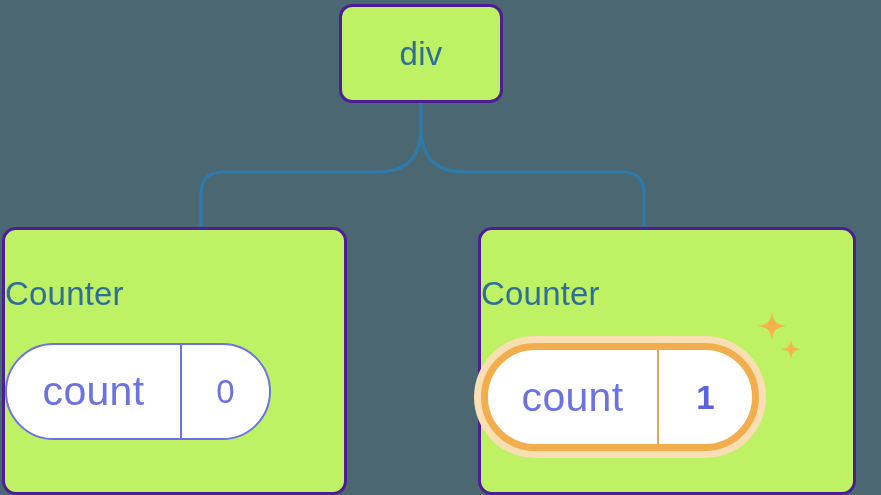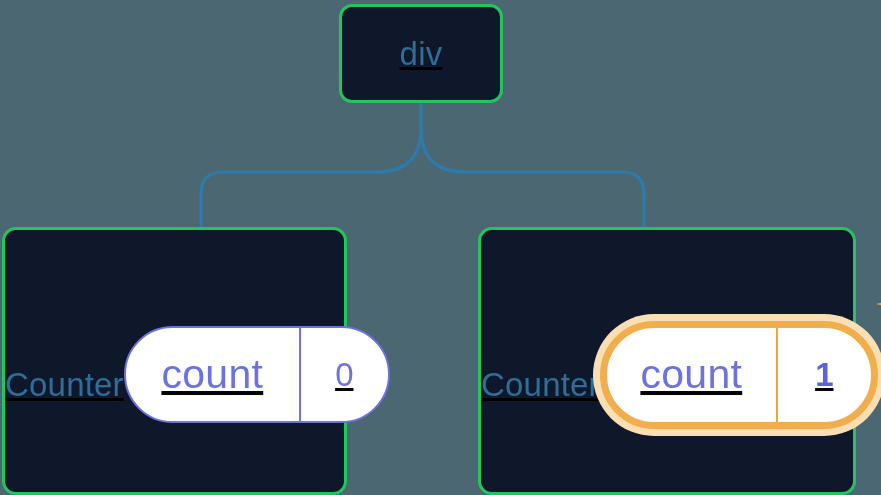--- a/index.html
+++ b/index.html
@@ -25,25 +25,24 @@
     left: 0;
     top: 0;
     width: 881px;
     height: 495px;
     pointer-events: none;
   }
 
   
   .node {
     position: absolute;
-    background: #0f172a;
-    border: 3px solid #22c55e;
+    background: #bef264;
+    border: 3px solid #4c1d95;
     border-radius: 13px;
     box-sizing: border-box;
-    text-decoration: underline;
   }
 
   
   #root-node {
     left: 339px;
     top: 4px;
     width: 164px;
     height: 99px;
     display: flex;
     align-items: center;
@@ -52,23 +51,24 @@
   .root-label {
     font-size: 33px;
     color: #2e6e99;
     letter-spacing: .2px;
     line-height: 1;
   }
 
   
   .card {
     display: flex;
-    flex-direction: row;
-    align-items: center;
+    flex-direction: column;
+    align-items: flex-start;
     border-radius: 14px;
+    gap: 6px;
   }
   #card-left {
     left: 2px;
     top: 227px;
     width: 345px;
     height: 268px;
   }
   #card-right {
     left: 478px;
     top: 227px;

